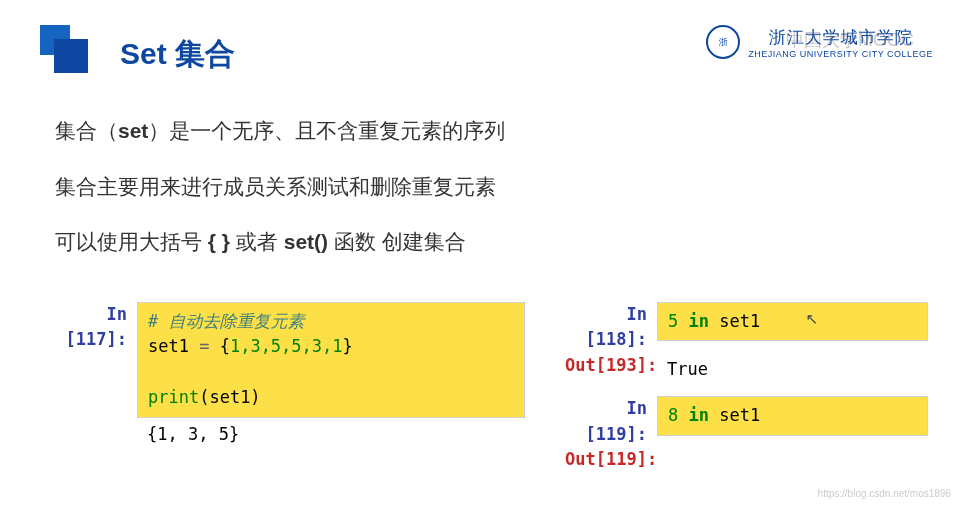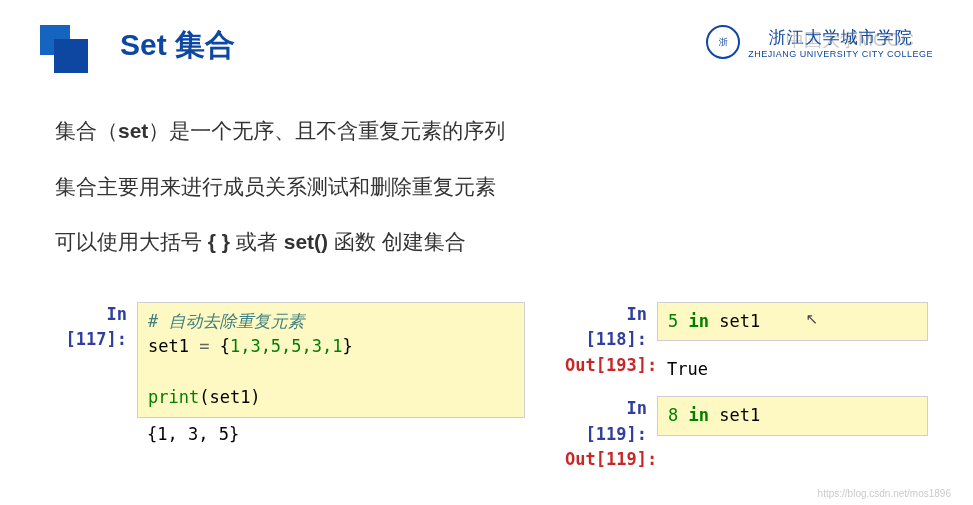--- a/index.html
+++ b/index.html
@@ -12,21 +12,21 @@
       overflow: hidden;
     }
     .header {
       display: flex;
       justify-content: space-between;
       align-items: flex-start;
       padding: 25px 40px 0 40px;
     }
     .title-block {
       display: flex;
-      align-items: flex-start;
+      align-items: flex-end;
       gap: 30px;
     }
     .logo-squares {
       position: relative;
       width: 50px;
       height: 50px;
     }
     .sq-back {
       position: absolute;
       top: 0;
@@ -120,21 +120,21 @@
       padding-right: 10px;
       font-family: "Consolas", monospace;
       font-size: 17px;
       line-height: 1.5;
       flex-shrink: 0;
     }
     .prompt-in { color: #303f9f; font-weight: bold; }
     .prompt-out { color: #c62828; font-weight: bold; }
     .cell-input {
       flex: 1;
-      background: #fef9c3;
+      background: #fde047;
       border: 1px solid #cfcfcf;
       padding: 6px 10px;
       font-family: "Consolas", monospace;
       font-size: 17px;
       line-height: 1.5;
       white-space: pre;
     }
     .cell-output {
       flex: 1;
       padding: 4px 10px;

